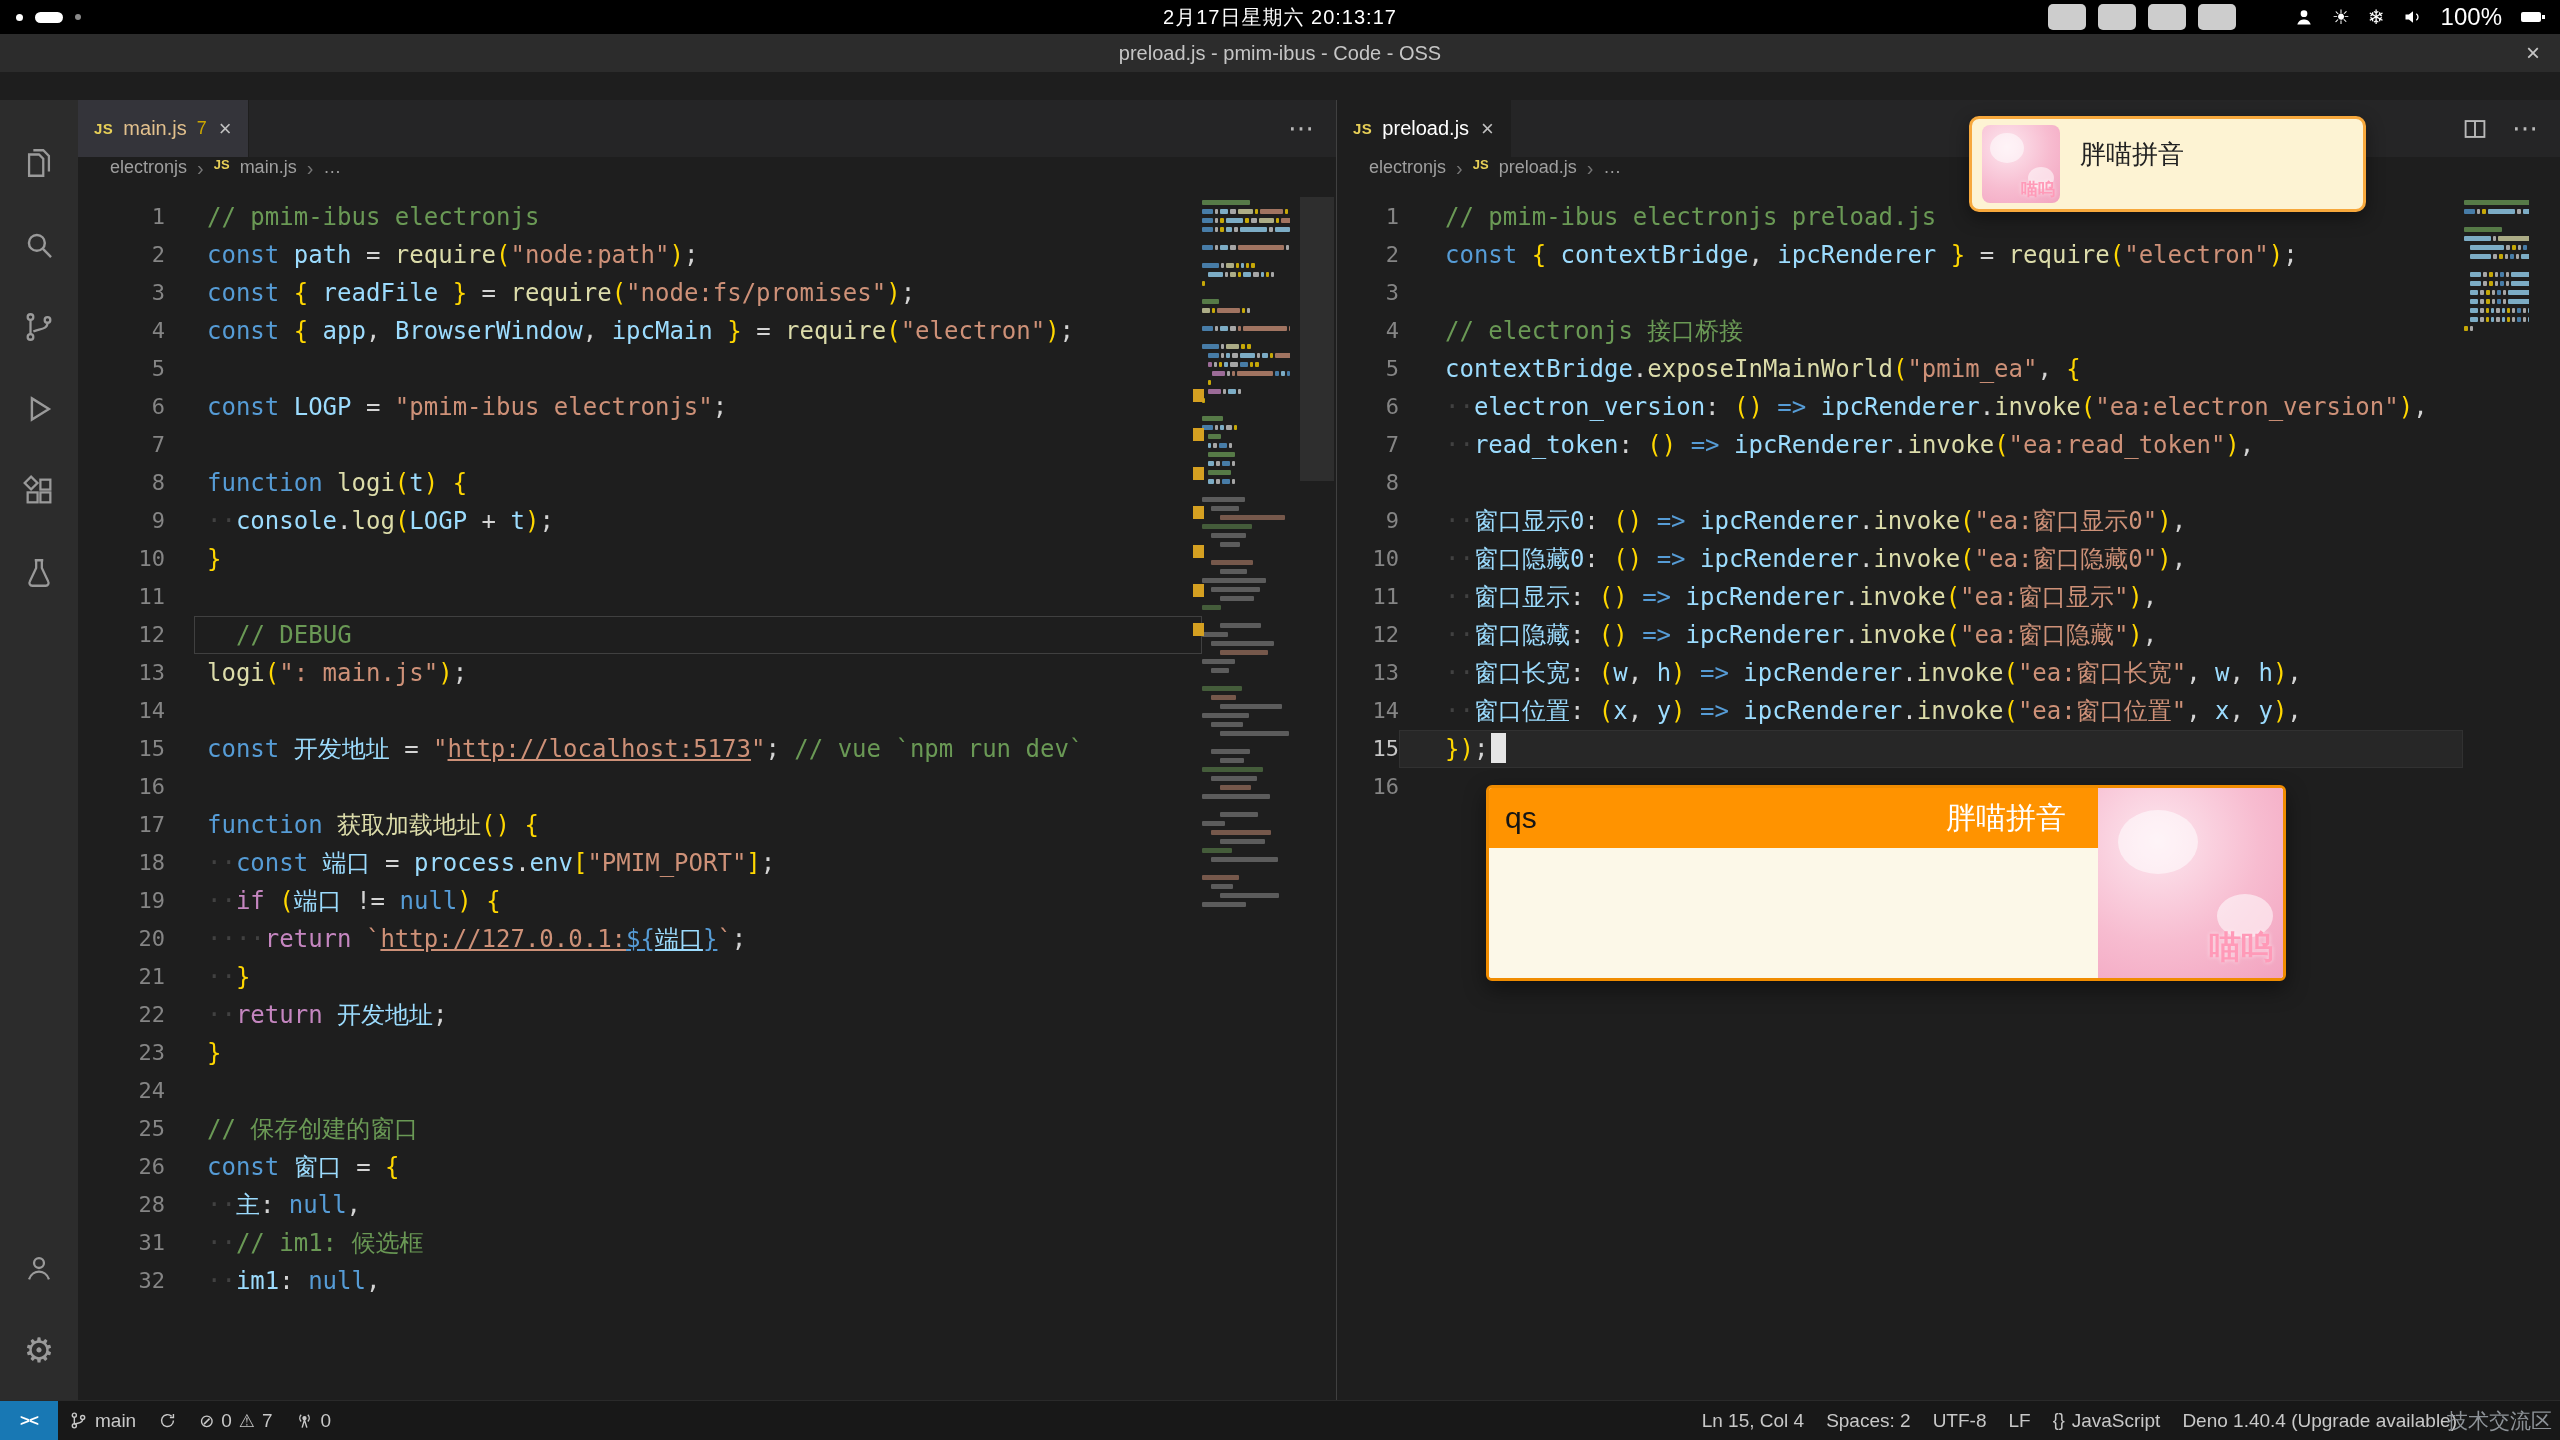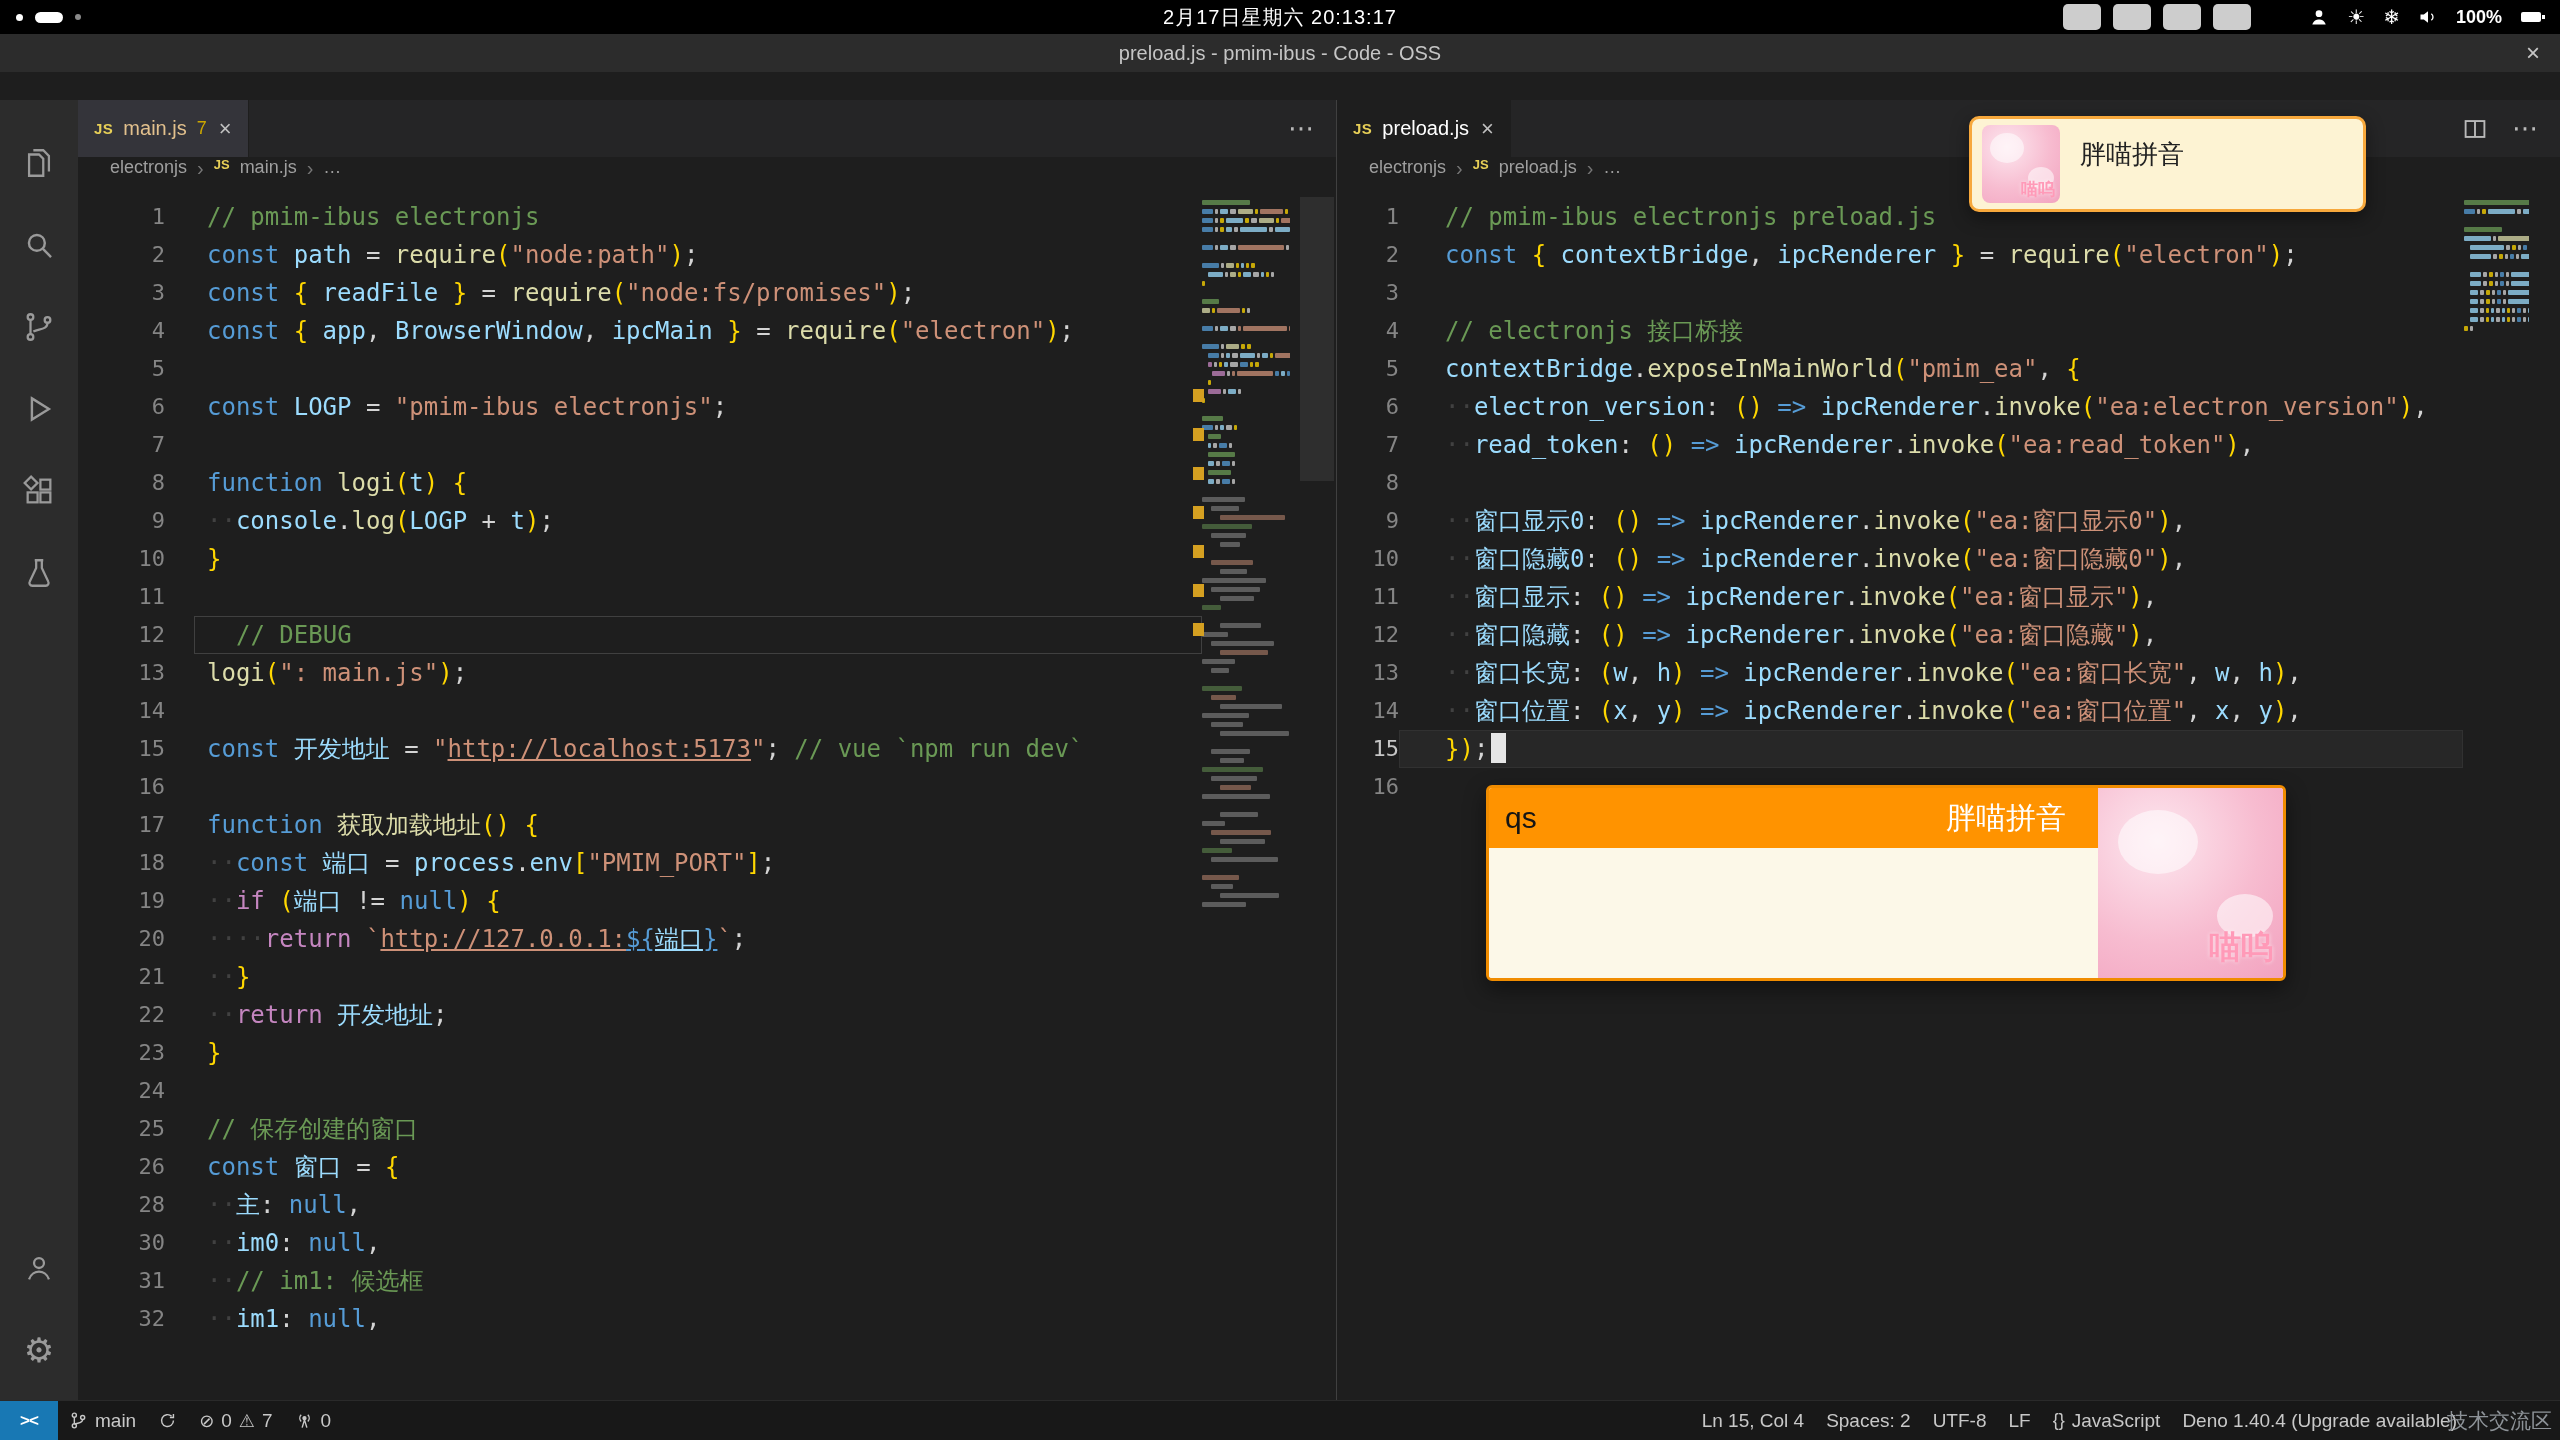--- a/index.html
+++ b/index.html
@@ -11,21 +11,21 @@
   .os-left{display:flex;align-items:center;gap:12px;margin-left:16px;}
   .os-dot{width:7px;height:7px;border-radius:50%;background:#fff;}
   .os-pill{width:28px;height:11px;border-radius:6px;background:#fff;}
   .os-dot2{width:6px;height:6px;border-radius:50%;background:#8a8a8a;}
   .os-clock{position:absolute;left:50%;transform:translateX(-50%);font-size:20px;letter-spacing:1px;}
   .os-right{margin-left:auto;display:flex;align-items:center;gap:18px;margin-right:14px;}
   .tray{display:flex;gap:12px;margin-right:40px;}
   .tray-btn{width:38px;height:26px;border-radius:5px;background:#cdcdcd;}
   .os-ico{display:flex;align-items:center;justify-content:center;color:#fff;font-size:20px;}
   .os-ico svg{display:block;}
-  .os-batt-text{font-size:18px;font-weight:bold;}
+  .os-batt-text{font-size:24px;}
 
   
   .titlebar{height:38px;background:#2c2c2c;color:#c5c5c5;display:flex;align-items:center;justify-content:center;position:relative;font-size:20px;}
   .tb-close{position:absolute;right:20px;top:0;height:38px;display:flex;align-items:center;font-size:24px;color:#c5c5c5;}
   .menubar{height:28px;background:#2c2c2c;display:flex;align-items:center;padding-left:6px;color:#cccccc;font-size:19px;border-bottom:1px solid #252526;}
   .menu-item{padding:0 13px;}
 
   
   .workbench{position:absolute;top:100px;left:0;right:0;bottom:39px;display:flex;}
   .activitybar{width:78px;background:#2c2c2c;display:flex;flex-direction:column;align-items:center;padding-top:22px;flex:none;}
@@ -260,21 +260,20 @@
               <div class="code-line"><span class="ln">18</span><span class="lc"><span class="tk ws">··</span><span class="tk kw">const</span><span class="tk pu"> </span><span class="tk vr">端口</span><span class="tk pu"> = </span><span class="tk vr">process</span><span class="tk pu">.</span><span class="tk vr">env</span><span class="tk bk">[</span><span class="tk st">"PMIM_PORT"</span><span class="tk bk">]</span><span class="tk pu">;</span></span></div>
               <div class="code-line"><span class="ln">19</span><span class="lc"><span class="tk ws">··</span><span class="tk ck">if</span><span class="tk pu"> </span><span class="tk bk">(</span><span class="tk vr">端口</span><span class="tk pu"> != </span><span class="tk kw">null</span><span class="tk bk">)</span><span class="tk bk"> {</span></span></div>
               <div class="code-line"><span class="ln">20</span><span class="lc"><span class="tk ws">····</span><span class="tk ck">return</span><span class="tk pu"> </span><span class="tk st">`</span><span class="tk st u">http://127.0.0.1:</span><span class="tk te u">${</span><span class="tk vr u">端口</span><span class="tk te u">}</span><span class="tk st">`</span><span class="tk pu">;</span></span></div>
               <div class="code-line"><span class="ln">21</span><span class="lc"><span class="tk ws">··</span><span class="tk bk">}</span></span></div>
               <div class="code-line"><span class="ln">22</span><span class="lc"><span class="tk ws">··</span><span class="tk ck">return</span><span class="tk pu"> </span><span class="tk vr">开发地址</span><span class="tk pu">;</span></span></div>
               <div class="code-line"><span class="ln">23</span><span class="lc"><span class="tk bk">}</span></span></div>
               <div class="code-line"><span class="ln">24</span><span class="lc"></span></div>
               <div class="code-line"><span class="ln">25</span><span class="lc"><span class="tk cm">// 保存创建的窗口</span></span></div>
               <div class="code-line"><span class="ln">26</span><span class="lc"><span class="tk kw">const</span><span class="tk pu"> </span><span class="tk vr">窗口</span><span class="tk pu"> = </span><span class="tk bk">{</span></span></div>
               <div class="code-line"><span class="ln">28</span><span class="lc"><span class="tk ws">··</span><span class="tk vr">主</span><span class="tk pu">: </span><span class="tk kw">null</span><span class="tk pu">,</span></span></div>
-              <div class="code-line"><span class="ln">30</span><span class="lc"><span class="tk ws">··</span><span class="tk vr">im0</span><span class="tk pu">: </span><span class="tk kw">null</span><span class="tk pu">,</span></span></div>
               <div class="code-line"><span class="ln">31</span><span class="lc"><span class="tk ws">··</span><span class="tk cm">// im1: 候选框</span></span></div>
               <div class="code-line"><span class="ln">32</span><span class="lc"><span class="tk ws">··</span><span class="tk vr">im1</span><span class="tk pu">: </span><span class="tk kw">null</span><span class="tk pu">,</span></span></div>
             </div>
           <div class="minimap">
               <div class="mm-row">
                 <span class="mm-bar" style="width: 48px; background: rgb(106, 153, 85);"></span>
               </div>
               <div class="mm-row">
                 <span class="mm-bar" style="width: 11px; background: rgb(86, 156, 214);"></span>
                 <span class="mm-bar" style="width: 3px; background: rgb(212, 212, 212);"></span>

